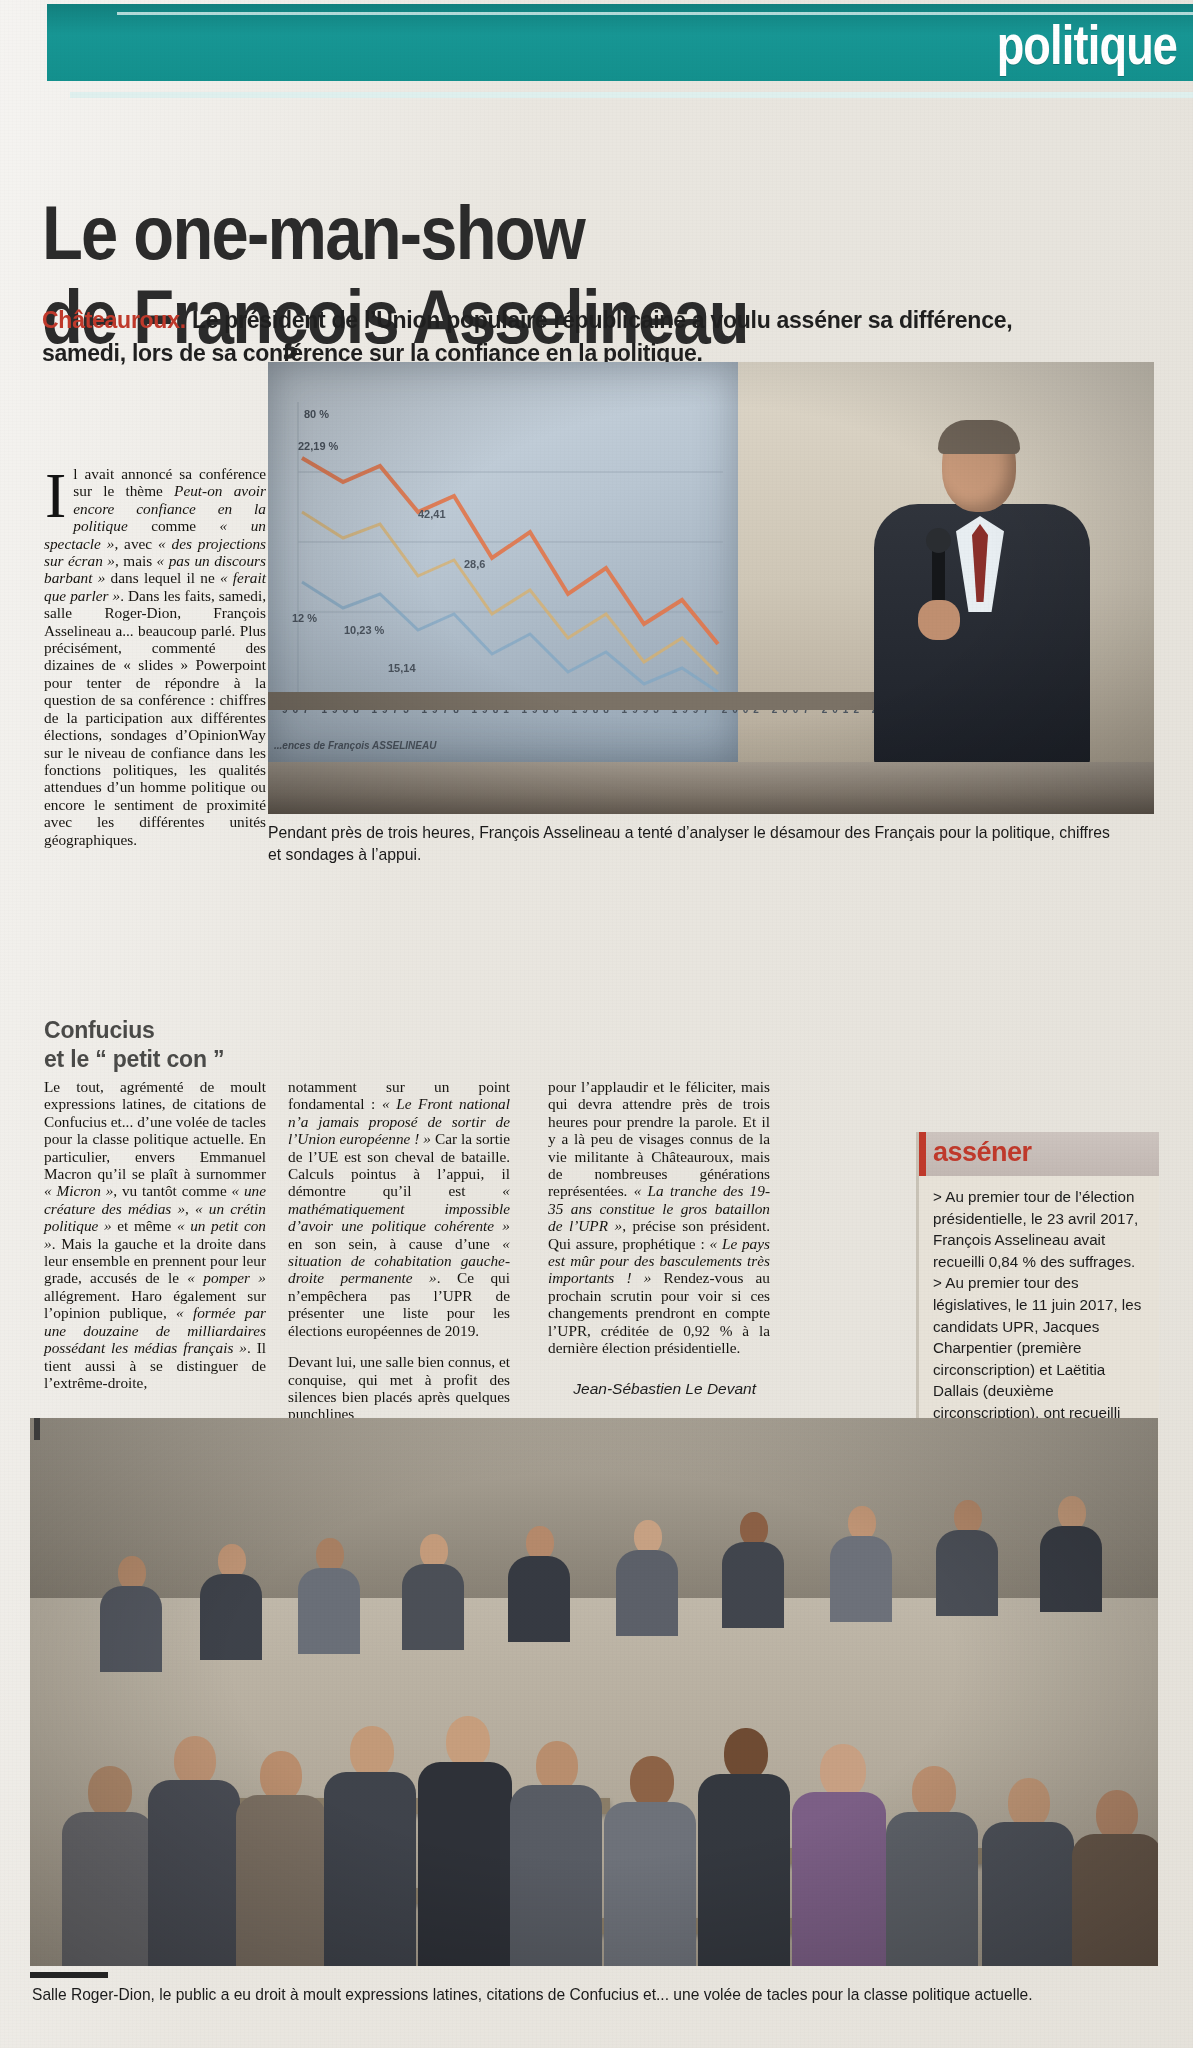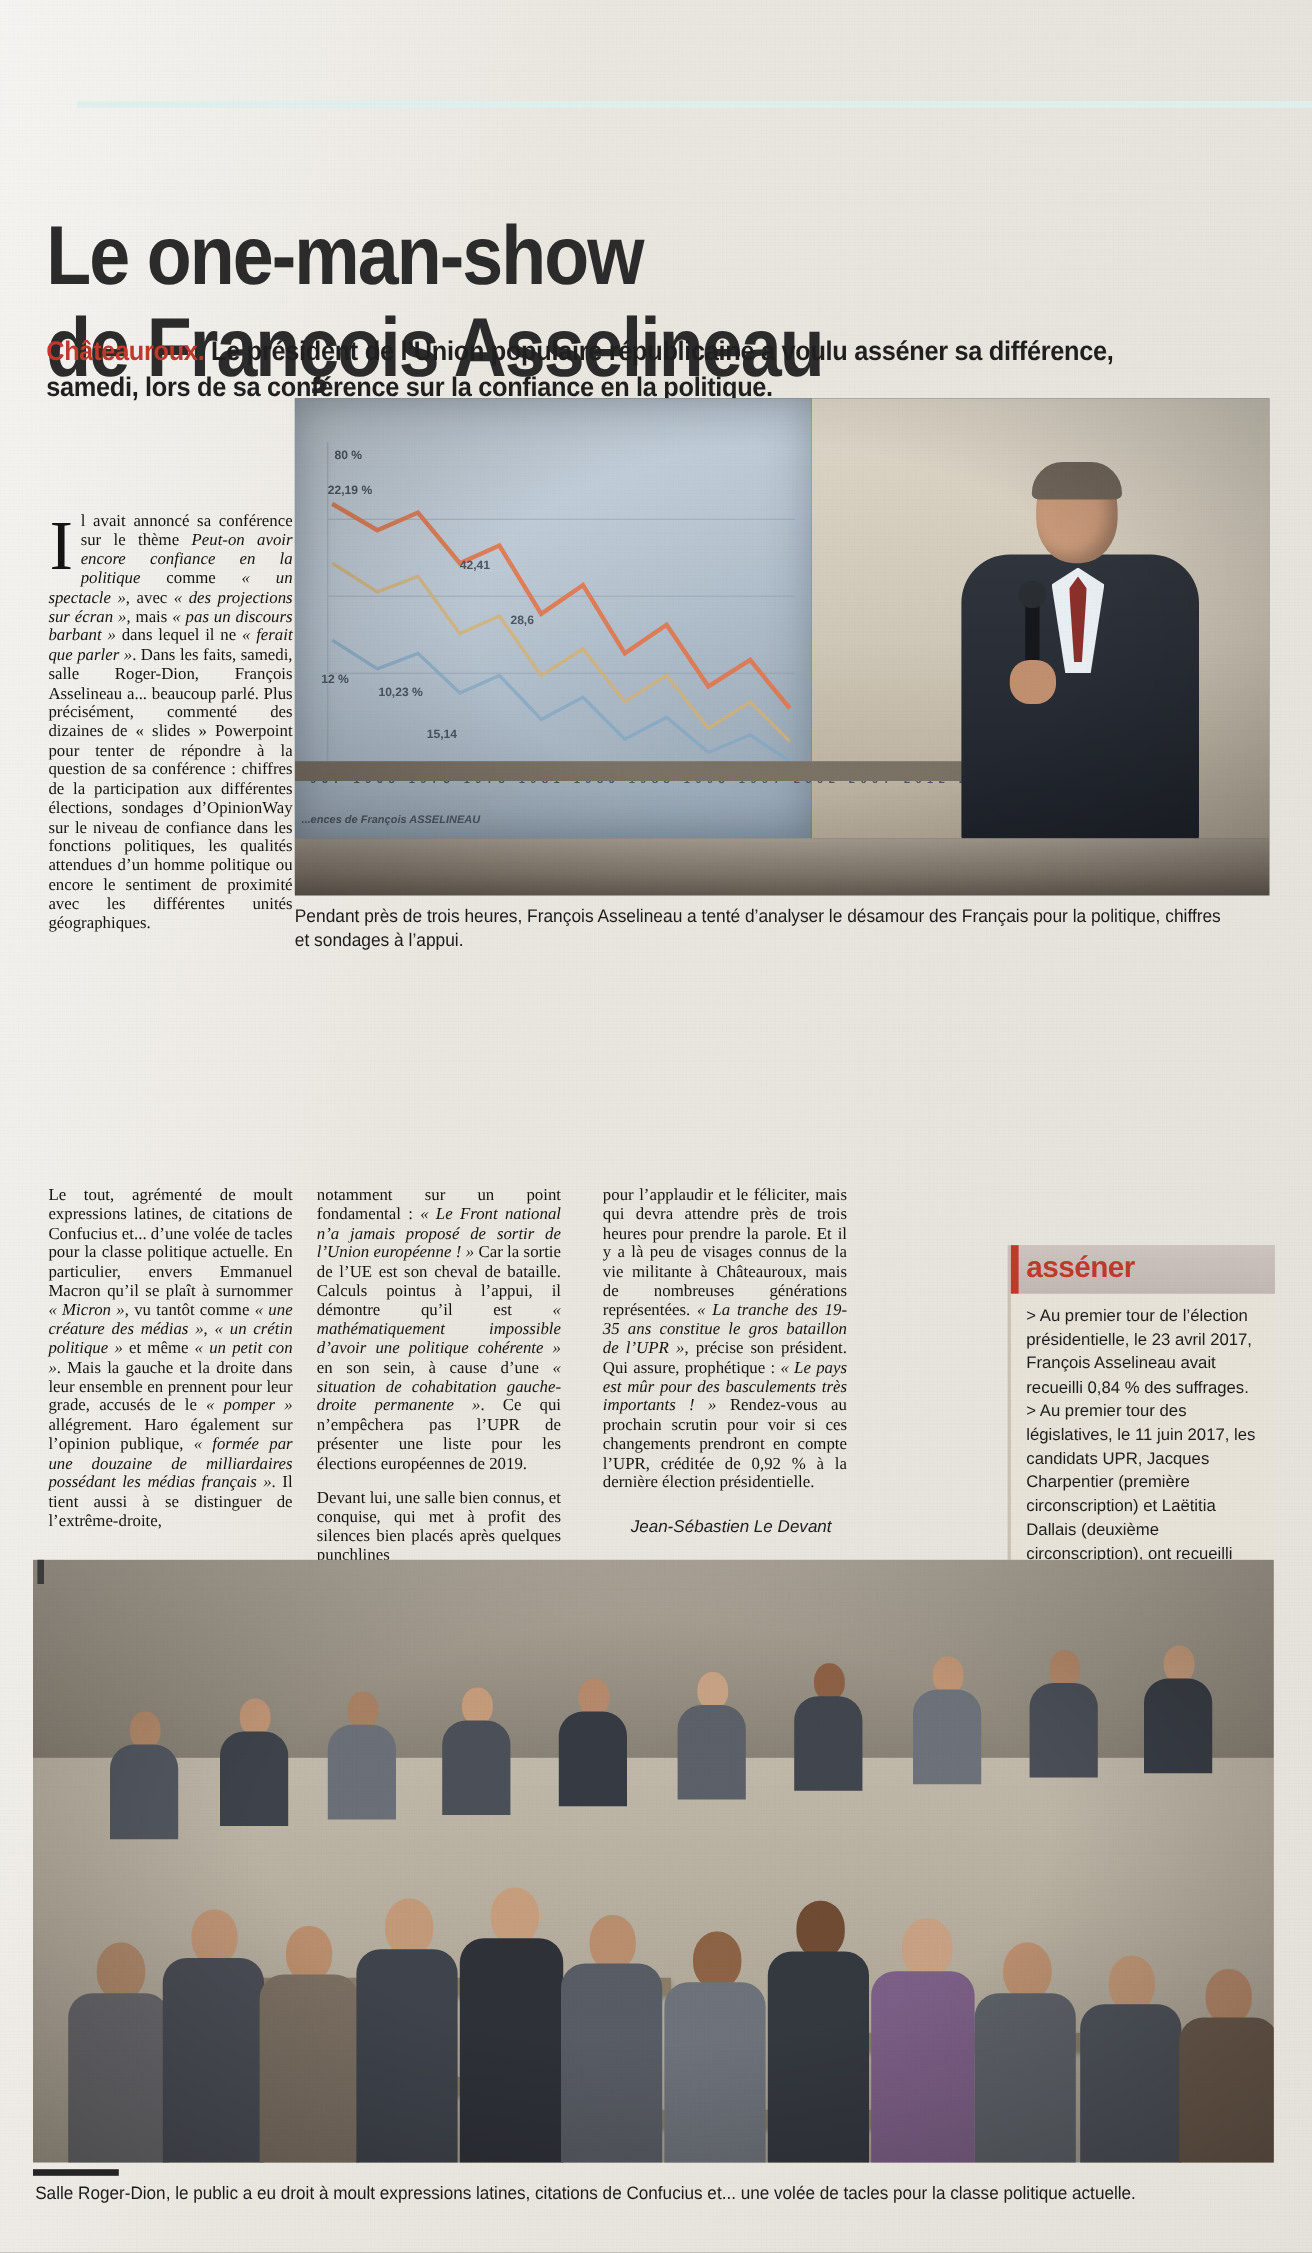--- a/index.html
+++ b/index.html
@@ -380,20 +380,24 @@
     position: absolute;
     left: 34px; top: 1418px; width: 6px; height: 22px;
     background: #3b3b3b;
   }
 </style>
 </head>
 <body>
 
 <div class="page">
 
+  <div class="banner">
+    <div class="banner-rule-top"></div>
+    <div class="banner-title">politique</div>
+  </div>
   <div class="banner-rule-bottom" style="left:70px; top:92px; position:absolute;"></div>
 
 
   <h1 class="headline">
     <span>Le one-man-show</span>
     <span>de François Asselineau</span>
   </h1>
 
   <div class="standfirst">
     <span class="place">Châteauroux.</span><span> Le président de l’Union populaire républicaine a voulu asséner sa différence, samedi, lors de sa conférence sur la confiance en la politique.</span>
@@ -445,20 +449,24 @@
   </div>
 
   <div class="photo-caption">Pendant près de trois heures, François Asselineau a tenté d’analyser le désamour des Français pour la politique, chiffres et sondages à l’appui.</div>
 
   <div class="col" id="col1">
     <p>
       <span class="dropcap">I</span><span>l avait annoncé sa conférence sur le thème </span><em>Peut-on avoir encore confiance en la politique</em><span> comme </span><em>« un spectacle »</em><span>, avec </span><em>« des projections sur écran »</em><span>, mais </span><em>« pas un discours barbant »</em><span> dans lequel il ne </span><em>« ferait que parler »</em><span>. Dans les faits, samedi, salle Roger-Dion, François Asselineau a... beaucoup parlé. Plus précisément, commenté des dizaines de « slides » Powerpoint pour tenter de répondre à la question de sa conférence : chiffres de la participation aux différentes élections, sondages d’OpinionWay sur le niveau de confiance dans les fonctions politiques, les qualités attendues d’un homme politique ou encore le sentiment de proximité avec les différentes unités géographiques.</span>
     </p>
   </div>
 
+  <div class="subhead">
+    <span>Confucius</span>
+    <span>et le “ petit con ”</span>
+  </div>
 
   <div class="col" id="col1b">
     <p><span>Le tout, agrémenté de moult expressions latines, de citations de Confucius et... d’une volée de tacles pour la classe politique actuelle. En particulier, envers Emmanuel Macron qu’il se plaît à surnommer </span><em>« Micron »</em><span>, vu tantôt comme </span><em>« une créature des médias »</em><span>, </span><em>« un crétin politique »</em><span> et même </span><em>« un petit con »</em><span>. Mais la gauche et la droite dans leur ensemble en prennent pour leur grade, accusés de le </span><em>« pomper »</em><span> allégrement. Haro également sur l’opinion publique, </span><em>« formée par une douzaine de milliardaires possédant les médias français »</em><span>. Il tient aussi à se distinguer de l’extrême-droite,</span></p>
   </div>
 
   <div class="col" id="col2">
     <p><span>notamment sur un point fondamental : </span><em>« Le Front national n’a jamais proposé de sortir de l’Union européenne ! »</em><span> Car la sortie de l’UE est son cheval de bataille. Calculs pointus à l’appui, il démontre qu’il est </span><em>« mathématiquement impossible d’avoir une politique cohérente »</em><span> en son sein, à cause d’une </span><em>« situation de cohabitation gauche-droite permanente »</em><span>. Ce qui n’empêchera pas l’UPR de présenter une liste pour les élections européennes de 2019.</span></p>
     <p style="margin-top:14px;"><span>Devant lui, une salle bien connus, et conquise, qui met à profit des silences bien placés après quelques punchlines</span></p>
   </div>
 

